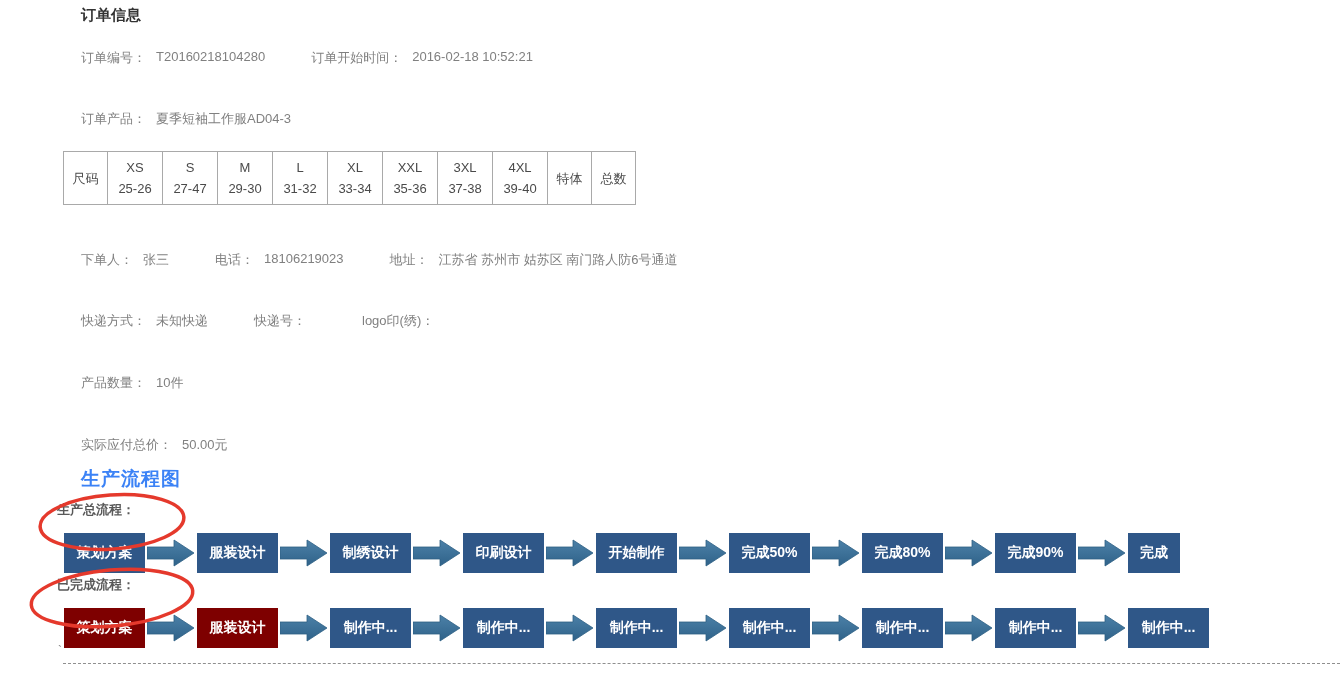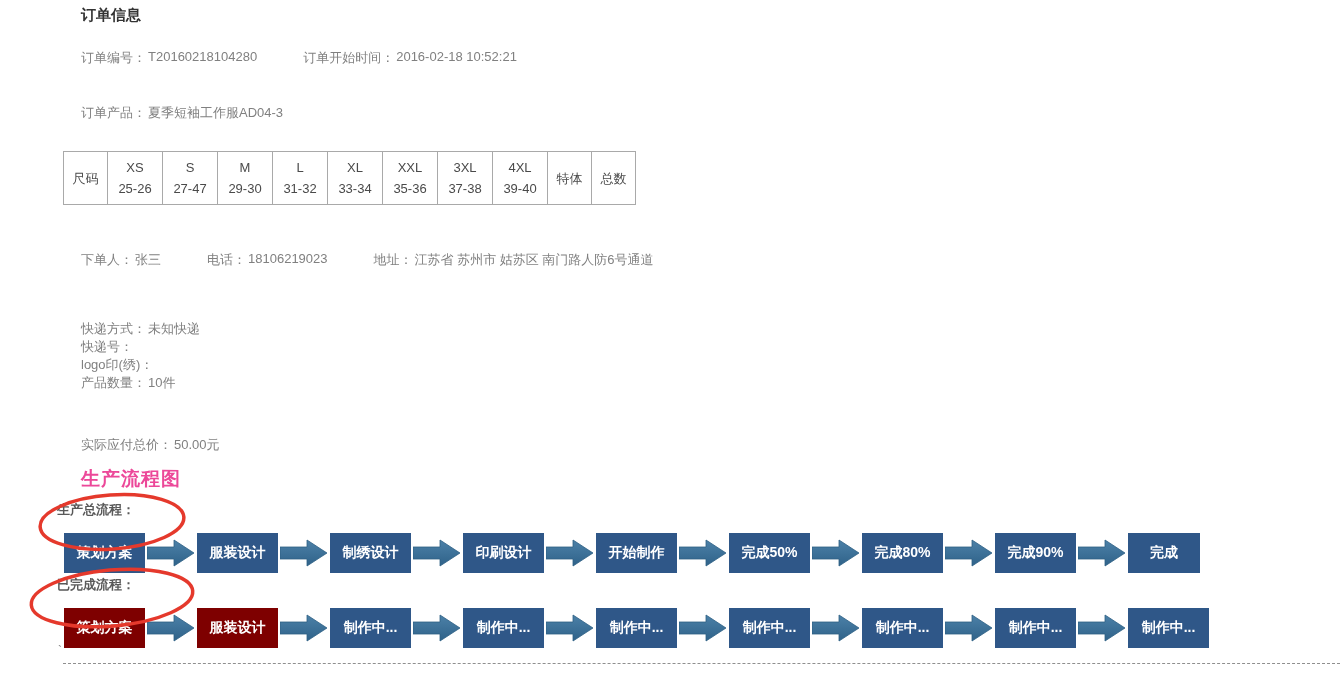--- a/index.html
+++ b/index.html
@@ -1,34 +1,34 @@
 <!DOCTYPE html>
 <html style="--step-blue: #2F5788; --step-red: #7E0000;"><head>
 <meta charset="utf-8">
 <title>订单信息</title>
 <style>
   html,body{margin:0;padding:0;background:#fff;}
   body{font-family:"Liberation Sans","DejaVu Sans",sans-serif;}
   .page{position:relative;width:1342px;height:700px;background:#fff;overflow:hidden;}
   .abs{position:absolute;}
   .line{display:flex;column-gap:46px;white-space:nowrap;color:#808080;font-size:13px;}
-  .pair{display:inline-flex;column-gap:2px;}
+  .pair{display:inline-flex;column-gap:10px;}
   .lbl,.val{color:#808080;}
   .page-title{font-size:15px;font-weight:bold;color:#333;}
-  .flow-heading{font-family:"Liberation Serif","DejaVu Serif",serif;font-weight:bold;color:#ec4899;font-size:19px;letter-spacing:1px;}
+  .flow-heading{font-family:"Liberation Serif","DejaVu Serif",serif;font-weight:bold;color:#3b82f6;font-size:19px;letter-spacing:1px;}
   .flow-label{font-weight:bold;color:#595959;font-size:13px;}
   table.size-table{border-collapse:collapse;font-size:13px;color:#4a4a4a;}
   table.size-table td{border:1px solid #a9a9a9;text-align:center;vertical-align:middle;padding:0 4px;}
   table.size-table tr.hdr td{height:52px;line-height:21px;}
   table.size-table tr.qty td{height:26px;}
   .flow-row{display:flex;align-items:center;}
   .flow-box{width:81px;height:40px;background:var(--step-blue,#2F5788);color:#fff;font-weight:bold;
             font-size:14px;display:flex;align-items:center;justify-content:center;flex:0 0 auto;}
   .flow-box.done{background:var(--step-red,#7E0000);}
-  .flow-box.short{width:72px;}
+  .flow-box.short{width:52px;}
   .arrow{margin:0 2px;flex:0 0 auto;}
   .dash-divider{position:absolute;left:63px;top:663px;width:1277px;height:0;border-top:1px dashed #8f8f8f;}
   .annotation{position:absolute;pointer-events:none;}
   .stray{position:absolute;color:#888;font-size:12px;}
 </style>
 </head>
 <body>
 
 <div class="page">
 
@@ -47,21 +47,21 @@
     <span class="pair">
       <span class="lbl">订单编号：</span>
         <span class="val">T20160218104280</span>
     </span>
     <span class="pair">
       <span class="lbl">订单开始时间：</span>
         <span class="val">2016-02-18 10:52:21</span>
     </span>
   </div>
 
-  <div class="abs line" style="left:81px;top:104px;">
+  <div class="abs line" style="left:81px;top:110px;">
     <span class="pair">
       <span class="lbl">订单产品：</span>
         <span class="val">夏季短袖工作服AD04-3</span>
     </span>
   </div>
 
   <table class="size-table abs" style="left:63px;top:151px;">
     <tbody>
         <tr class="hdr" id="size-header-row">
       <td style="width:35px;">尺码</td>
@@ -115,21 +115,21 @@
     <span class="pair">
       <span class="lbl">电话：</span>
         <span class="val">18106219023</span>
     </span>
     <span class="pair">
       <span class="lbl">地址：</span>
         <span class="val">江苏省 苏州市 姑苏区 南门路人防6号通道</span>
     </span>
   </div>
 
-  <div class="abs line" style="left:81px;top:320px;flex-direction:column;">
+  <div class="abs line" style="left:81px;top:312px;">
     <span class="pair">
       <span class="lbl">快递方式：</span>
         <span class="val">未知快递</span>
     </span>
     <span class="pair">
       <span class="lbl">快递号：</span>
         <span class="val"></span>
     </span>
     <span class="pair">
       <span class="lbl">logo印(绣)：</span>

